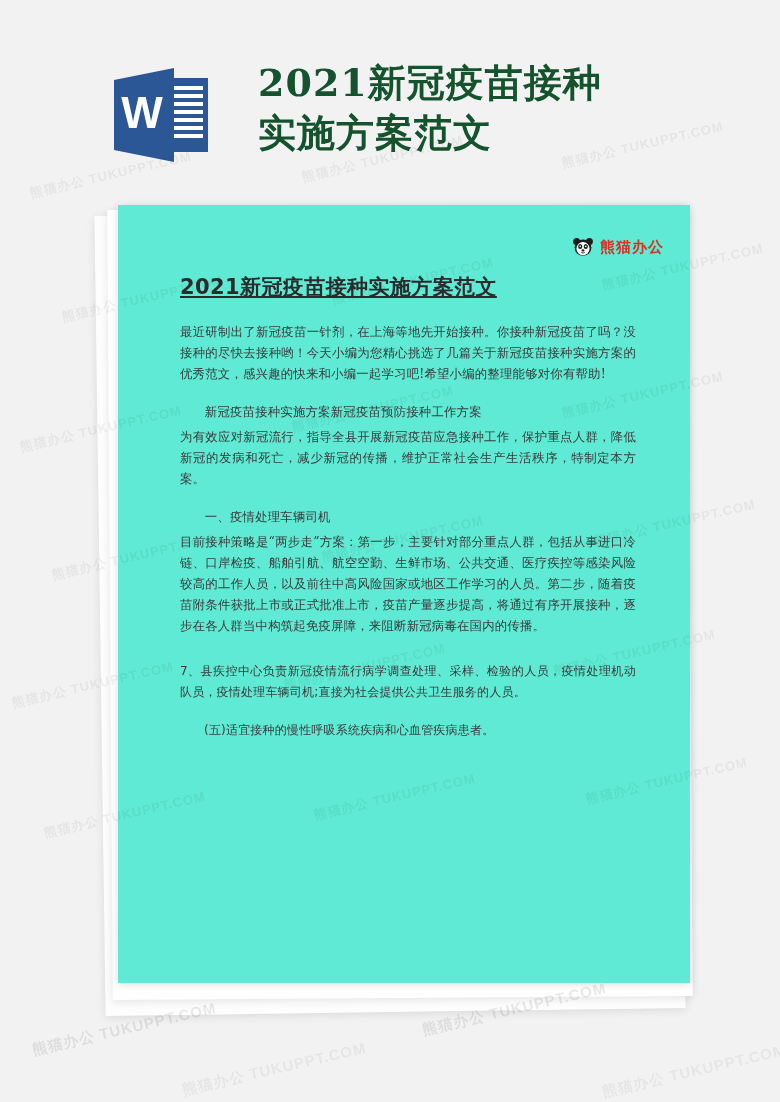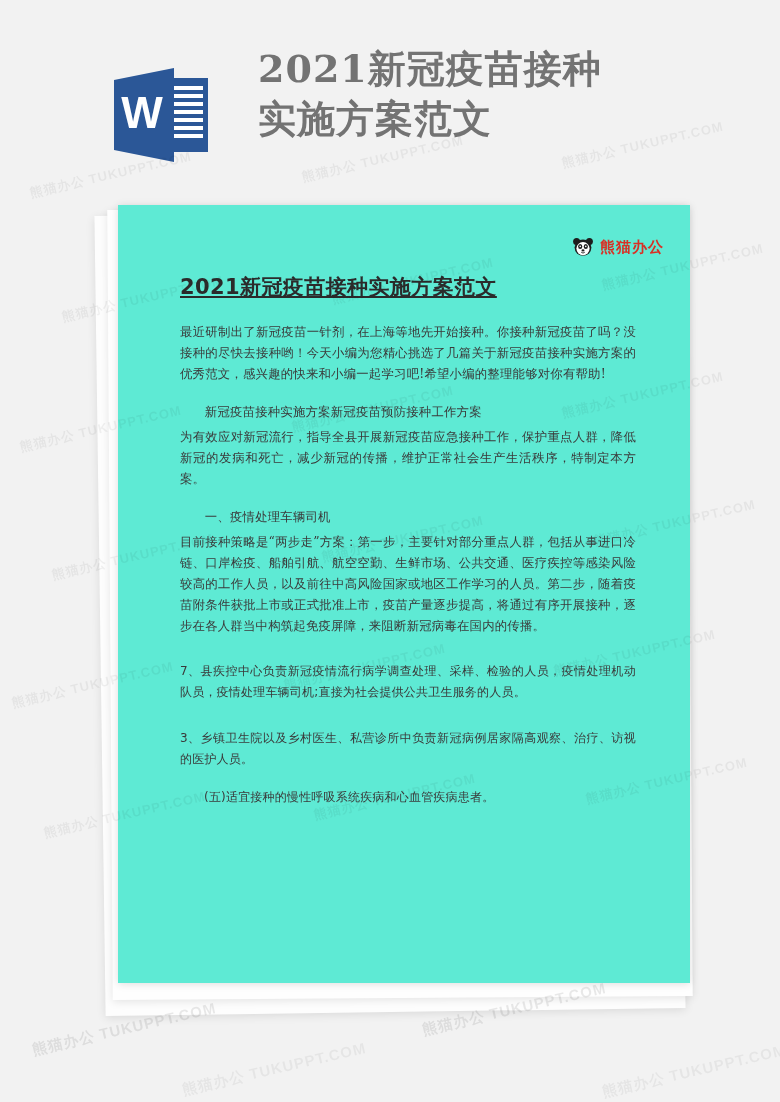--- a/index.html
+++ b/index.html
@@ -49,27 +49,27 @@
     left: 108px;
     top: 66px;
     width: 104px;
     height: 98px;
   }
   .word-icon svg { display: block; }
 
   .header-title {
     position: absolute;
     left: 258px;
-    top: 44px;
+    top: 58px;
     width: 420px;
     font-family: "DejaVu Serif", "Liberation Serif", serif;
     font-weight: bold;
     font-size: 38px;
     line-height: 50px;
-    color: #737373;
+    color: #14532d;
     letter-spacing: 1px;
   }
   .header-title div { white-space: nowrap; }
 
   
   .stack {
     position: absolute;
     left: 0; top: 0;
     width: 780px;
     height: 1102px;
@@ -221,21 +221,20 @@
 
       <div class="doc-title">2021新冠疫苗接种实施方案范文</div>
 
       <div class="doc-body">
         <p class="p">最近研制出了新冠疫苗一针剂，在上海等地先开始接种。你接种新冠疫苗了吗？没接种的尽快去接种哟！今天小编为您精心挑选了几篇关于新冠疫苗接种实施方案的优秀范文，感兴趣的快来和小编一起学习吧!希望小编的整理能够对你有帮助!</p>
         <p class="p gap indent">新冠疫苗接种实施方案新冠疫苗预防接种工作方案</p>
         <p class="p">为有效应对新冠流行，指导全县开展新冠疫苗应急接种工作，保护重点人群，降低新冠的发病和死亡，减少新冠的传播，维护正常社会生产生活秩序，特制定本方案。</p>
         <p class="p gap indent">一、疫情处理车辆司机</p>
         <p class="p">目前接种策略是“两步走”方案：第一步，主要针对部分重点人群，包括从事进口冷链、口岸检疫、船舶引航、航空空勤、生鲜市场、公共交通、医疗疾控等感染风险较高的工作人员，以及前往中高风险国家或地区工作学习的人员。第二步，随着疫苗附条件获批上市或正式批准上市，疫苗产量逐步提高，将通过有序开展接种，逐步在各人群当中构筑起免疫屏障，来阻断新冠病毒在国内的传播。</p>
         <p class="p sans gap-lg">7、县疾控中心负责新冠疫情流行病学调查处理、采样、检验的人员，疫情处理机动队员，疫情处理车辆司机;直接为社会提供公共卫生服务的人员。</p>
-        <p class="p sans gap-lg">3、乡镇卫生院以及乡村医生、私营诊所中负责新冠病例居家隔高观察、治疗、访视的医护人员。</p>
         <p class="p sans gap indent">(五)适宜接种的慢性呼吸系统疾病和心血管疾病患者。</p>
       </div>
 
     </div>
   </div>
 </div>
 
 <div class="wm-layer">
   <div class="wm small" style="left:28px;  top:166px;">熊猫办公 TUKUPPT.COM</div>
   <div class="wm small" style="left:300px; top:150px;">熊猫办公 TUKUPPT.COM</div>

